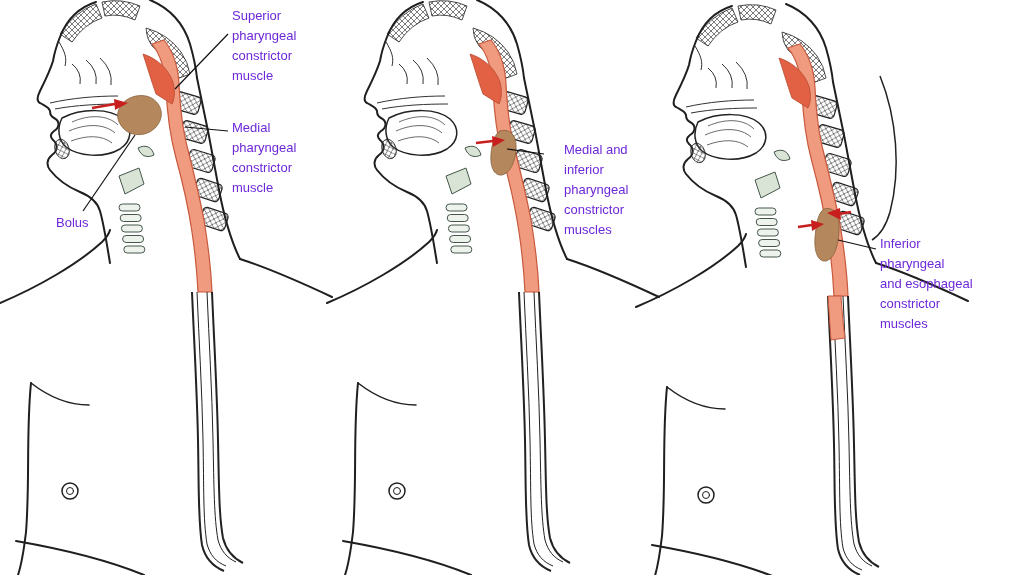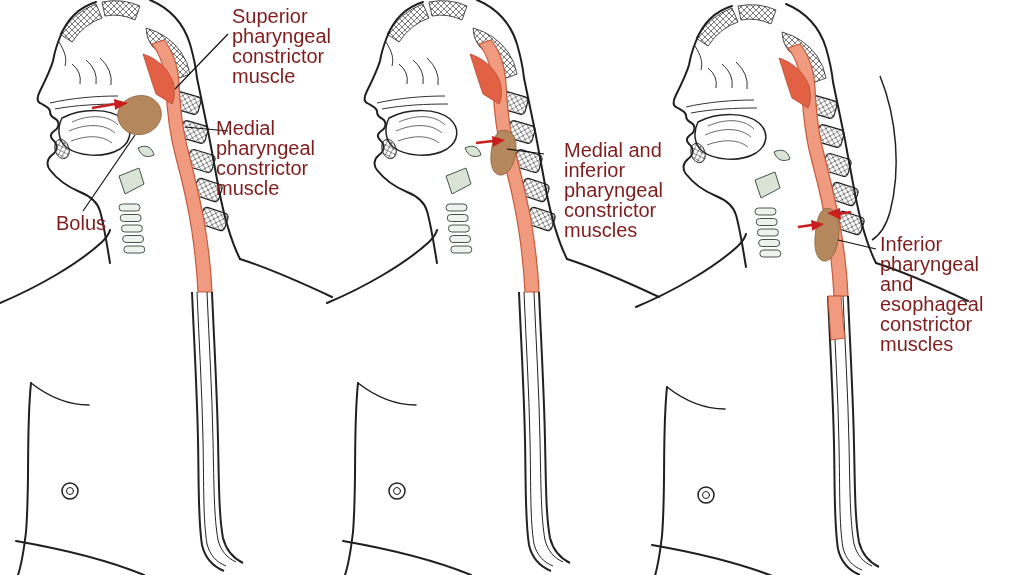--- a/index.html
+++ b/index.html
@@ -7,23 +7,23 @@
     position: relative;
     width: 1017px;
     height: 575px;
     background: #ffffff;
     overflow: hidden;
     font-family: "Liberation Sans", sans-serif;
   }
   #art { position: absolute; left: 0; top: 0; }
   .label {
     position: absolute;
-    font-size: 20px;
+    font-size: 13px;
     line-height: 20px;
-    color: #7f1d1d;
+    color: #6d28d9;
     white-space: pre-line;
   }
 </style>
 </head>
 <body>
 
 <div id="stage">
 
   <svg id="art" width="1017" height="575" viewBox="0 0 1017 575" xmlns="http://www.w3.org/2000/svg">
     <defs>
@@ -155,21 +155,21 @@
       <line x1="544" y1="154" x2="507" y2="149"></line>
       <line x1="876" y1="249" x2="838" y2="240"></line>
     </g>
   </svg>
 
   <div class="label" style="left:232px; top:6px; width:110px">Superior
 pharyngeal
 constrictor
 muscle</div>
 
-  <div class="label" style="left:216px; top:118px; width:110px">Medial
+  <div class="label" style="left:232px; top:118px; width:110px">Medial
 pharyngeal
 constrictor
 muscle</div>
 
   <div class="label" style="left:56px; top:213px; width:60px">Bolus</div>
 
   <div class="label" style="left:564px; top:140px; width:110px">Medial and
 inferior
 pharyngeal
 constrictor

